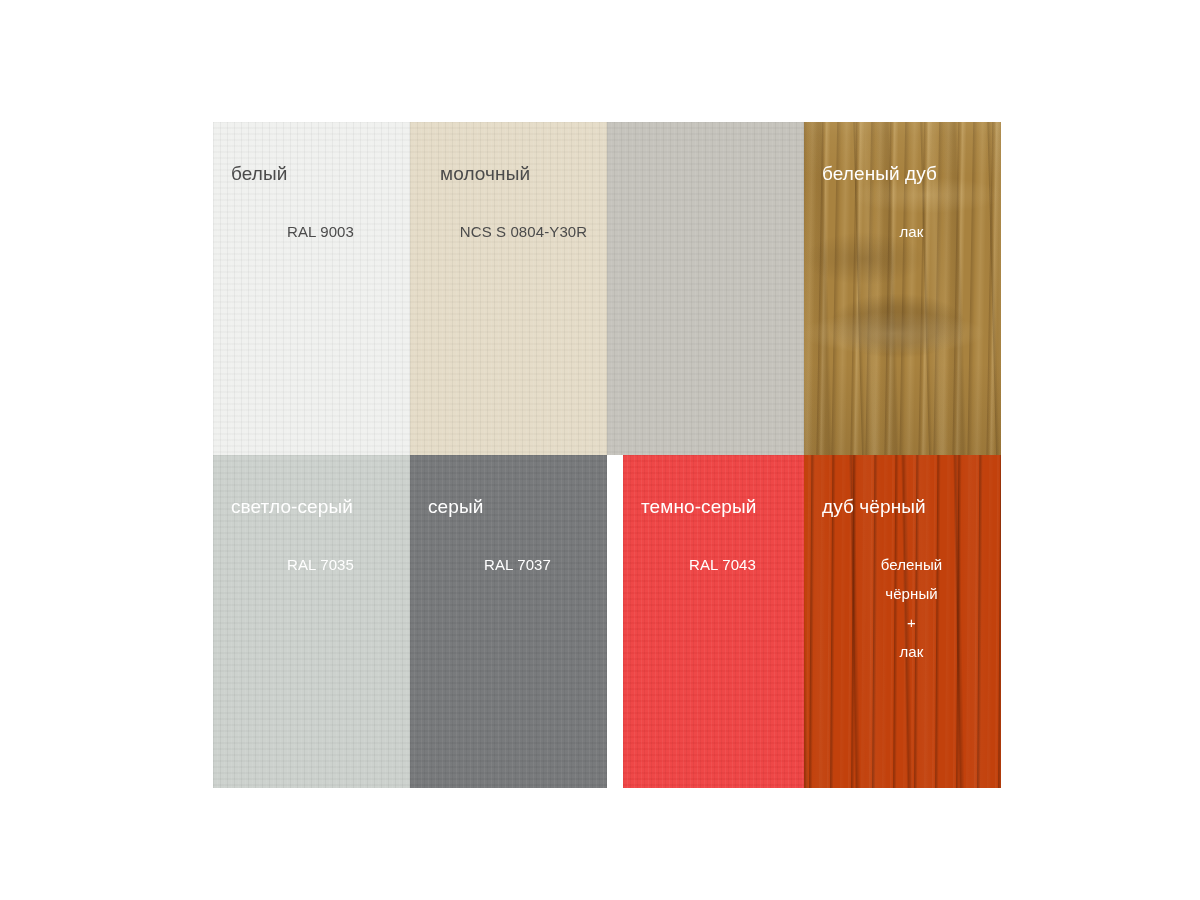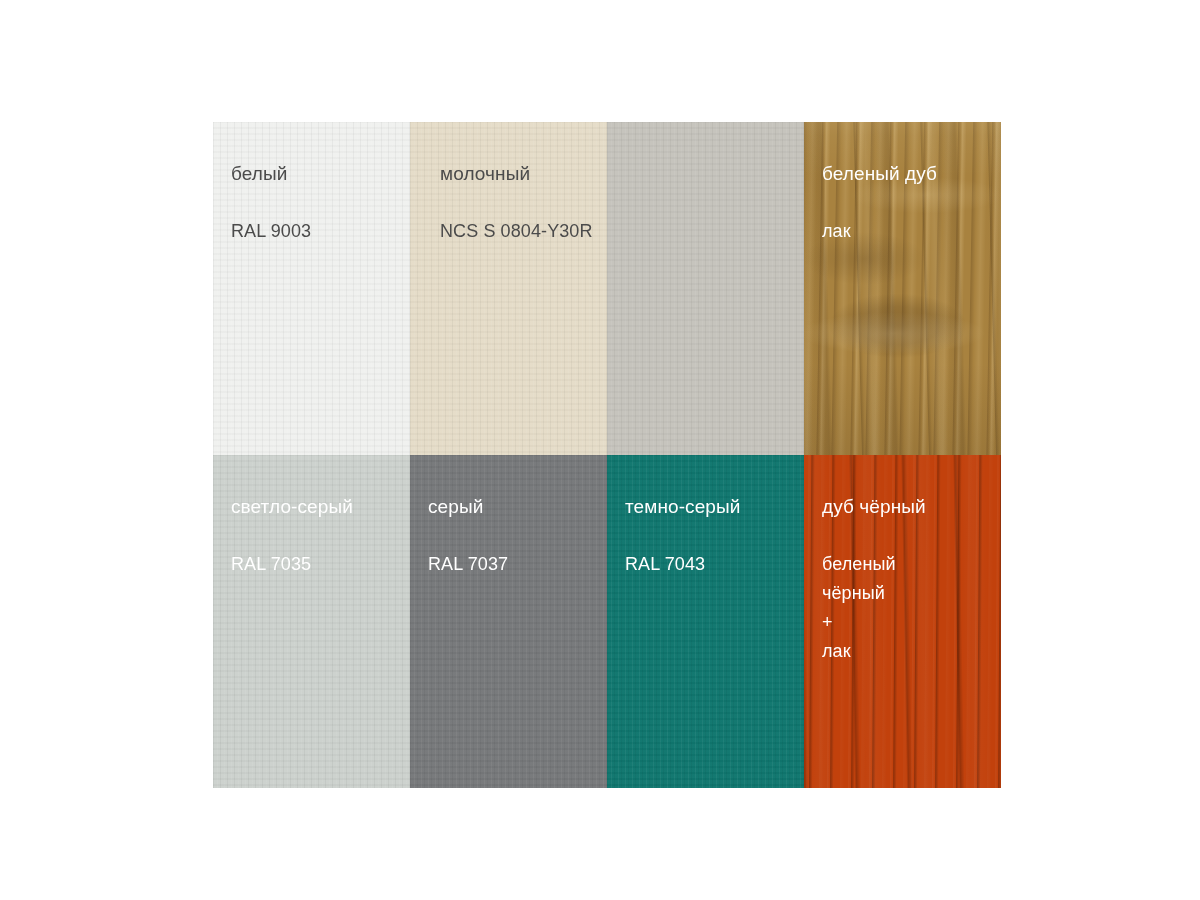--- a/index.html
+++ b/index.html
@@ -159,25 +159,26 @@
     padding-top: 40px;
     box-sizing: border-box;
   }
   .swatch-name {
     font-size: 19px;
     line-height: 24px;
     letter-spacing: 0.1px;
     white-space: nowrap;
   }
   .swatch-code {
-    font-size: 18px;
+    font-size: 15px;
     line-height: 29px;
     letter-spacing: 0.1px;
     margin-top: 31px;
     white-space: nowrap;
+    text-align: center;
   }
   .swatch-code .code-line { display: block; }
 
   .dark-type .swatch-name,
   .dark-type .swatch-code { color: #4b4b4b; }
   .light-type .swatch-name,
   .light-type .swatch-code { color: #ffffff; }
 </style>
 </head>
 <body>
@@ -232,21 +233,21 @@
     <div class="swatch light-type" style="background: rgb(118, 120, 122);">
       <div class="grain vstripe"></div>
       <div class="grain hsoft"></div>
       <div class="swatch-text">
         <div class="swatch-name">серый</div>
         <div class="swatch-code">
           <span class="code-line">RAL 7037</span>
         </div>
       </div>
     </div>
-    <div class="swatch light-type" style="background: #0f766e;">
+    <div class="swatch light-type" style="background: #ef4444; margin-left: 16px;">
       <div class="grain vstripe"></div>
       <div class="grain hsoft"></div>
       <div class="swatch-text">
         <div class="swatch-name">темно-серый</div>
         <div class="swatch-code">
           <span class="code-line">RAL 7043</span>
         </div>
       </div>
     </div>
     <div class="swatch light-type" style="background: #c2410c;">

